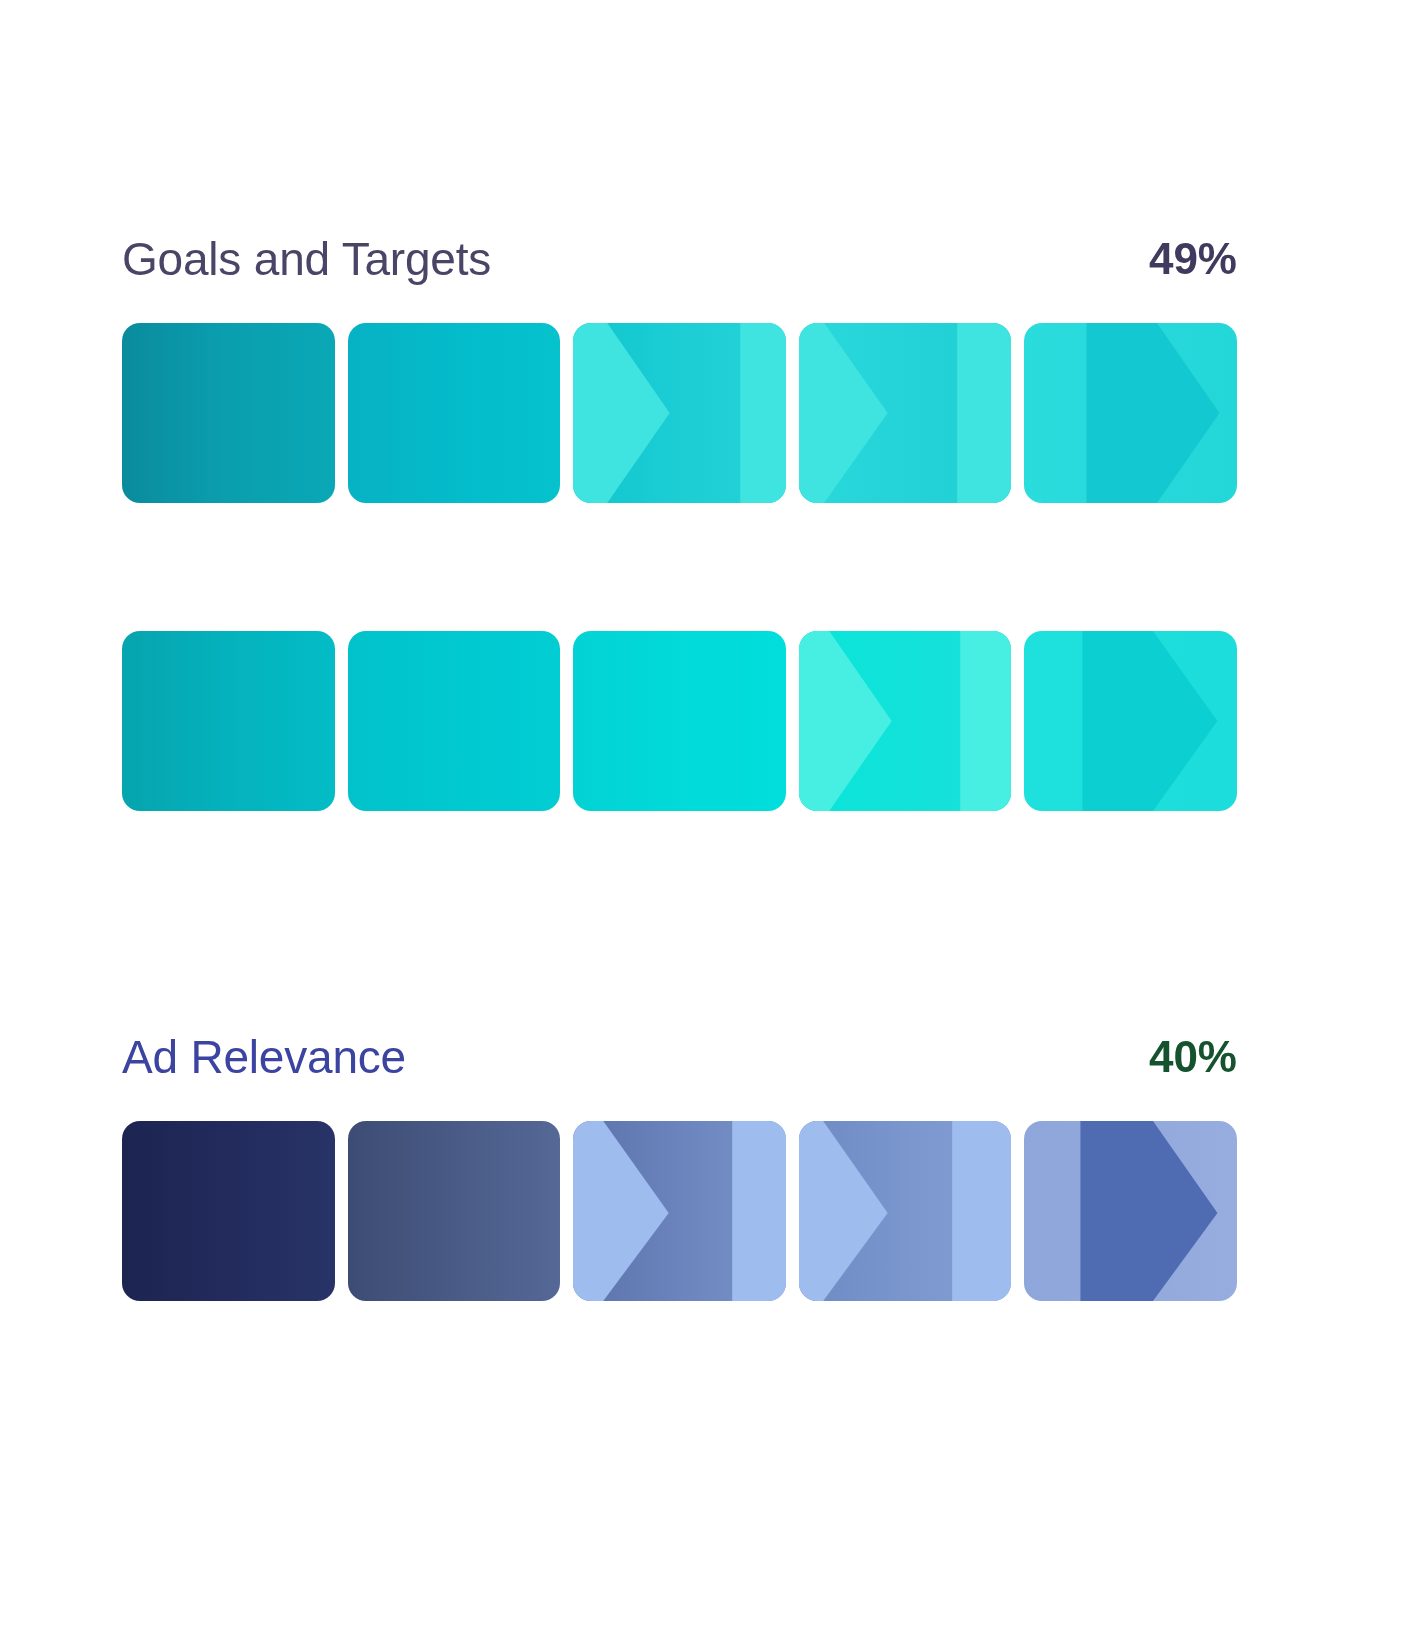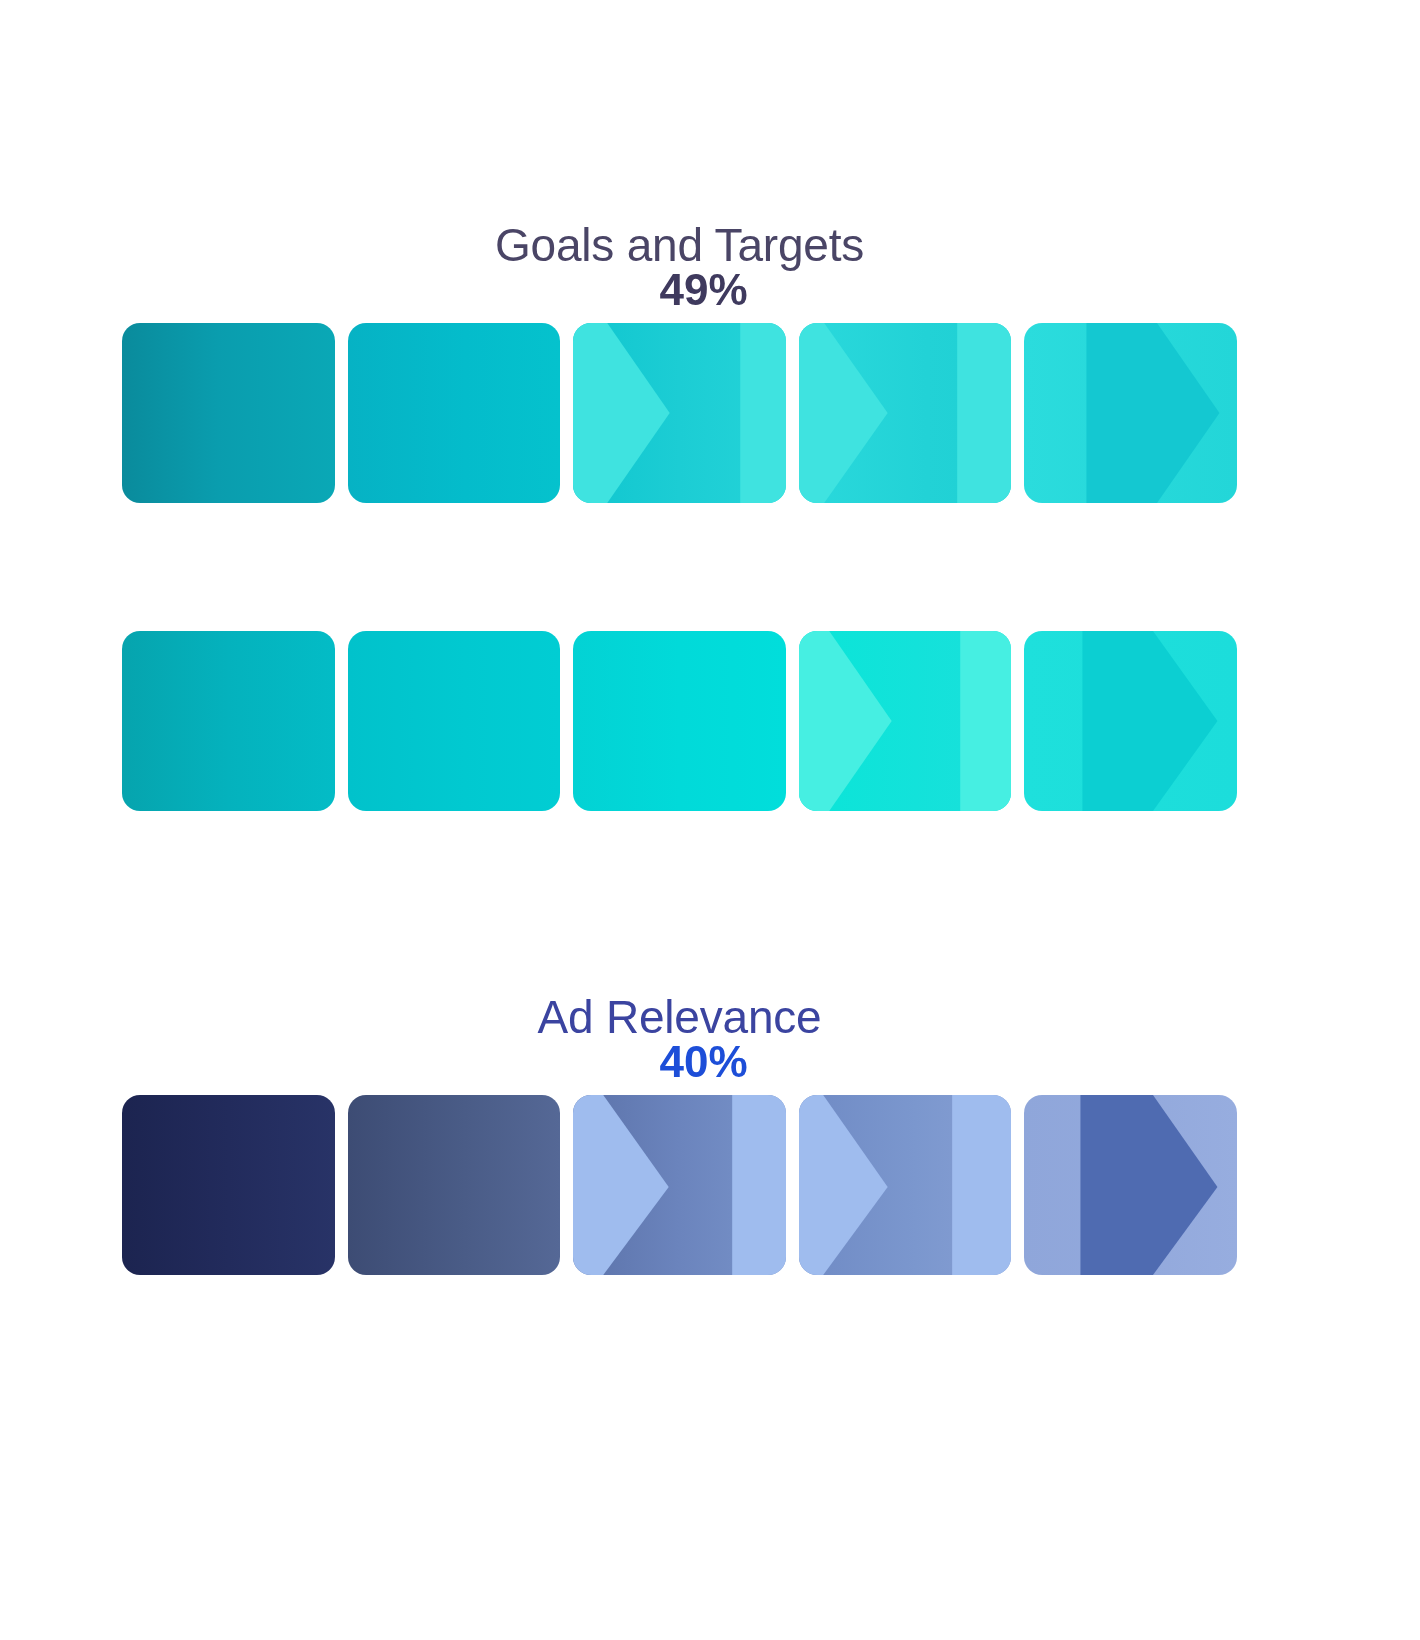--- a/index.html
+++ b/index.html
@@ -8,26 +8,26 @@
     width:1420px;height:1640px;
     font-family:"Liberation Sans", sans-serif;
     -webkit-font-smoothing:antialiased;
     overflow:hidden;
   }
   #root{position:relative;width:1420px;height:1640px;}
 
   .section{position:absolute;left:122px;width:1115px;}
   .section-1{top:222px;}
   .section-2{top:604px;}
-  .section-3{top:994px;}
+  .section-3{top:1020px;}
 
   .head{
     position:relative;
     height:74px;
-    display:flex;align-items:center;justify-content:space-between;flex-direction:column;
+    display:flex;align-items:center;justify-content:space-between;
   }
   .title{
     font-size:46px;
     font-weight:400;
     letter-spacing:-0.2px;
     line-height:1;
     white-space:nowrap;
   }
   .pct{
     font-size:44px;
@@ -69,21 +69,21 @@
   .r2 .title{color:#116b80;}
   .r2 .pct{color:#10657a;}
   .r2 .s1 .base{background:linear-gradient(90deg,#06a4ae 0%,#04b2bd 50%,#03bcc6 100%);}
   .r2 .s2 .base{background:linear-gradient(90deg,#01c2cb 0%,#01c9d0 55%,#01cdd3 100%);}
   .r2 .s3 .base{background:linear-gradient(90deg,#03d2d4 0%,#01dad9 50%,#01dedb 100%);}
   .r2 .s4 .base{background:linear-gradient(90deg,#0ae5d8 0%,#13e2da 55%,#1ae0db 100%);}
   .r2 .s5 .base{background:linear-gradient(90deg,#1ee0dc 0%,#1ddedb 60%,#1cdddb 100%);}
 
   
   .r3 .title{color:#3b44a0;}
-  .r3 .pct{color:#1d4ed8;}
+  .r3 .pct{color:#14532d;}
   .r3 .s1 .base{background:linear-gradient(90deg,#1c2450 0%,#222b5c 50%,#283367 100%);}
   .r3 .s2 .base{background:linear-gradient(90deg,#3d4c74 0%,#4a5c87 55%,#556896 100%);}
   .r3 .s3 .base{background:linear-gradient(90deg,#5b72a9 0%,#6b84bd 50%,#7994ca 100%);}
   .r3 .s4 .base{background:linear-gradient(90deg,#6f8ac4 0%,#7b97ce 55%,#879fd3 100%);}
   .r3 .s5 .base{background:linear-gradient(90deg,#8fa6da 0%,#93a9dc 55%,#97addf 100%);}
 
   
   .r1 .chev .lite{fill:#3fe3e0;}
   .r1 .chev .dark{fill:#14c8d1;}
   .r2 .chev .lite{fill:#46efe2;}

